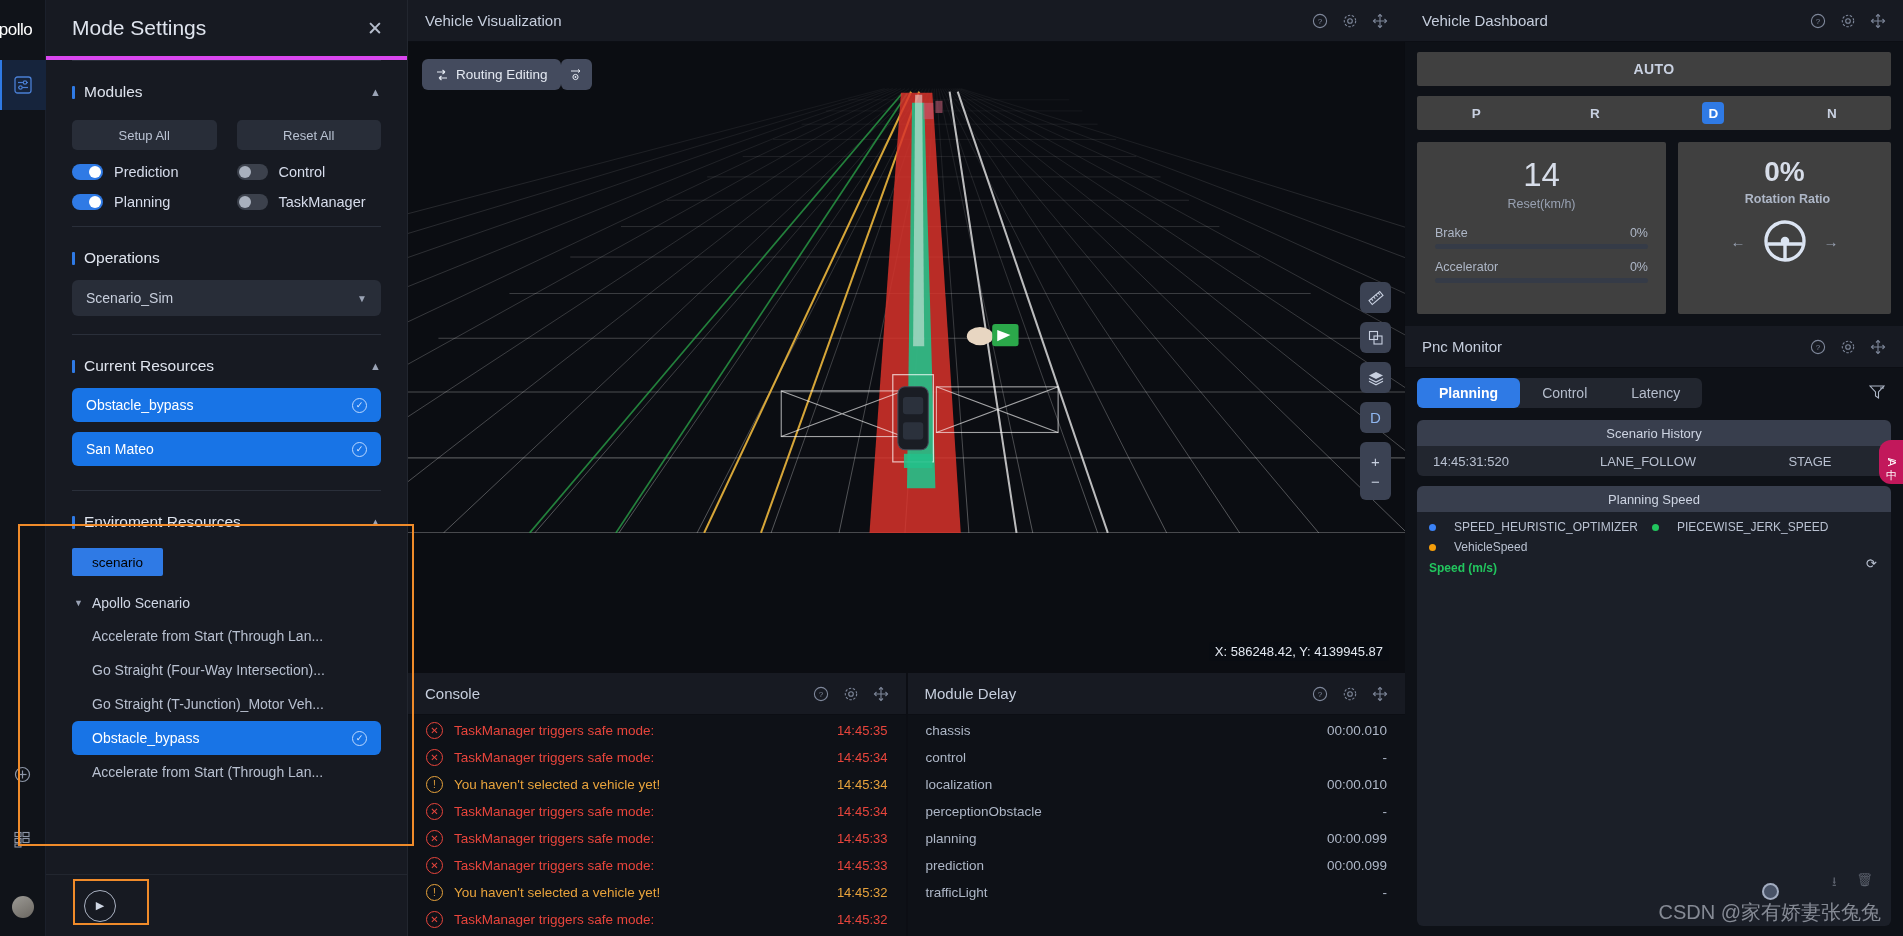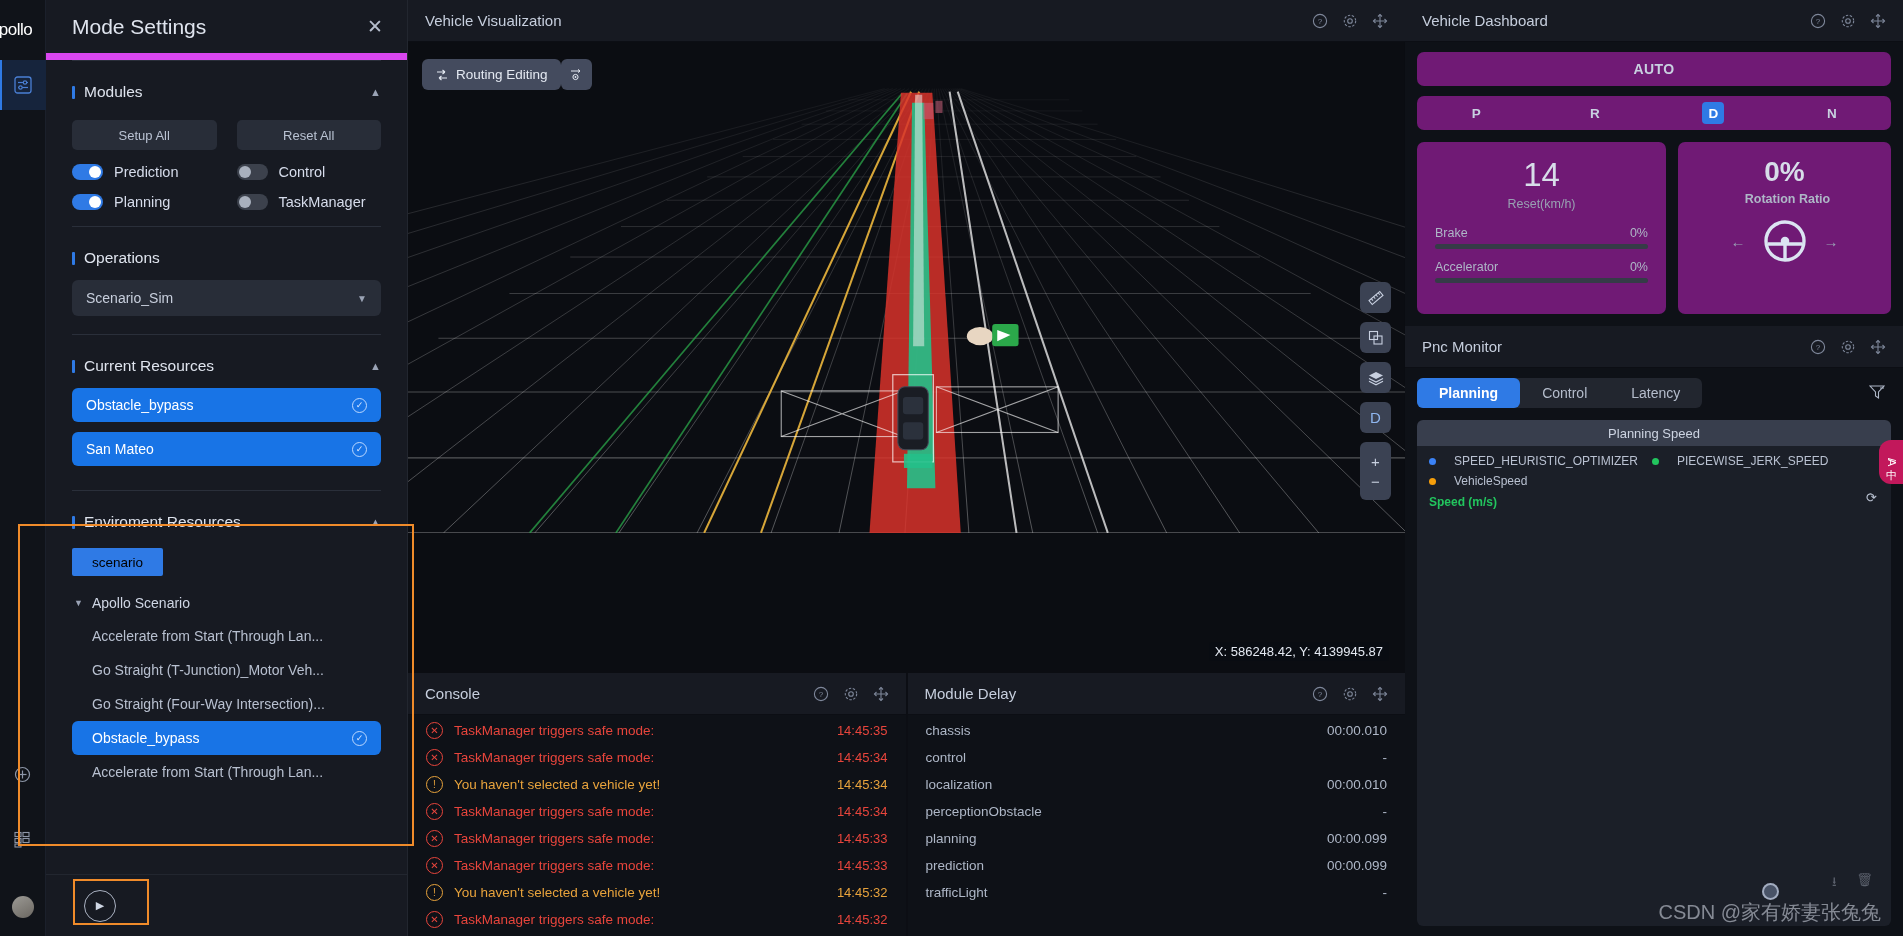--- a/index.html
+++ b/index.html
@@ -38,21 +38,21 @@
   }
 
   
   .settings {
     width: 362px; flex: 0 0 362px; height: 936px; background: #171a22;
     border-right: 1px solid #22262f; position: relative;
     display: flex; flex-direction: column;
   }
   .settings-head {
     height: 60px; display: flex; align-items: center; justify-content: space-between;
-    padding: 0 24px 0 26px; border-bottom: 7px solid #d946ef;
+    padding: 0 24px 0 26px; border-bottom: 4px solid #d946ef;
   }
   .settings-title { font-size: 21px; color: #dfe4ee; font-weight: 400; }
   .close-x { color: #b5bdcc; font-size: 19px; cursor: pointer; line-height: 1; }
   .settings-body { padding: 0 26px; overflow: hidden; flex: 1; }
 
   .sec-head {
     display: flex; align-items: center; justify-content: space-between;
     padding: 22px 0 13px 0;
   }
   .sec-title { display: flex; align-items: center; font-size: 15.5px; color: #dfe4ee; }
@@ -169,21 +169,21 @@
   .logrow .ts { font-size: 13px; }
   .lv-error { color: #e8453c; }
   .lv-warn { color: #e8a33c; }
 
   .mrow { display: flex; justify-content: space-between; height: 27px; align-items: center; font-size: 13.5px; color: #aeb7c7; }
   .mrow .mval { color: #aeb7c7; }
 
   
   .right { width: 498px; flex: 0 0 498px; display: flex; flex-direction: column; background: #0c0e14; }
   .dash-body { padding: 10px 12px 0 12px; background: #0e1117; }
-  .card { background: #701a75; border-radius: 7px; }
+  .card { background: #404040; border-radius: 2px; }
   .auto-bar { height: 34px; display: flex; align-items: center; justify-content: center;
     font-size: 14px; font-weight: bold; color: #c8d0e0; letter-spacing: .4px; margin-bottom: 10px; }
   .dash-2 { display: flex; gap: 12px; margin-bottom: 12px; }
   .nosig { flex: 1; height: 34px; display: flex; align-items: center; justify-content: center;
     font-size: 14px; font-weight: bold; color: #c8d0e0; }
   .gears { flex: 1; height: 34px; display: flex; align-items: center; justify-content: space-around; }
   .gear { width: 22px; height: 22px; border-radius: 4px; display: flex; align-items: center;
     justify-content: center; font-size: 13.5px; font-weight: bold; color: #c8d0e0; cursor: pointer; }
   .gear.on { background: #2f7ae5; color: #fff; }
   .dash-3 { display: flex; gap: 12px; padding-bottom: 12px; }
@@ -338,22 +338,22 @@
       <div class="sec-head">
         <div class="sec-title">Enviroment Resources</div>
         <div class="chev">▲</div>
       </div>
       <div class="tagbtn">scenario</div>
       <div class="tree-head">
         <span class="caret">▼</span>
         <span>Apollo Scenario</span>
       </div>
       <div class="tree-item">Accelerate from Start (Through Lan...</div>
+      <div class="tree-item">Go Straight (Four-Way Intersection)...</div>
       <div class="tree-item">Go Straight (T-Junction)_Motor Veh...</div>
-      <div class="tree-item">Go Straight (Four-Way Intersection)...</div>
       <div class="tree-item sel">
         <span>Obstacle_bypass</span>
         <span class="check">✓</span>
       </div>
       <div class="tree-item">Accelerate from Start (Through Lan...</div>
     </div>
     <div class="settings-foot">
       <div class="play-btn">▶</div>
     </div>
   </div>
@@ -735,20 +735,28 @@
           <div class="tab">Latency</div>
         </div>
         <div class="filter-ic">
           <svg width="16" height="16" viewBox="0 0 16 16">
             <path d="M1 2 H15 L9.5 8 V14 L6.5 12 V8 Z" fill="none" stroke="#aeb7c7" stroke-width="1.1"></path>
             <line x1="11" y1="4" x2="15" y2="4" stroke="#aeb7c7" stroke-width="1"></line>
           </svg>
         </div>
       </div>
 
+      <div class="sub-card">
+        <div class="sub-head">Scenario History</div>
+        <div class="hist-row">
+          <div>14:45:31:520</div>
+          <div>LANE_FOLLOW</div>
+          <div>STAGE</div>
+        </div>
+      </div>
 
       <div class="sub-card chart-card">
         <div class="sub-head">Planning Speed</div>
         <div class="chart-body">
           <div class="legend" id="chart-legend">
               <span class="lg">
                 <span class="dot" style="background: rgb(59, 130, 246);"></span>
                 <span>SPEED_HEURISTIC_OPTIMIZER</span>
               </span>
               <span class="lg">

